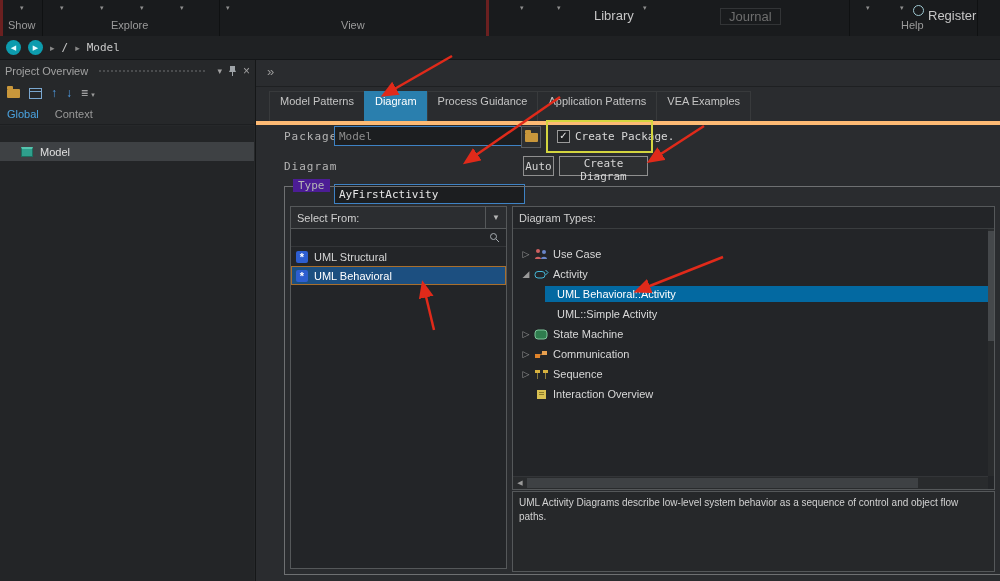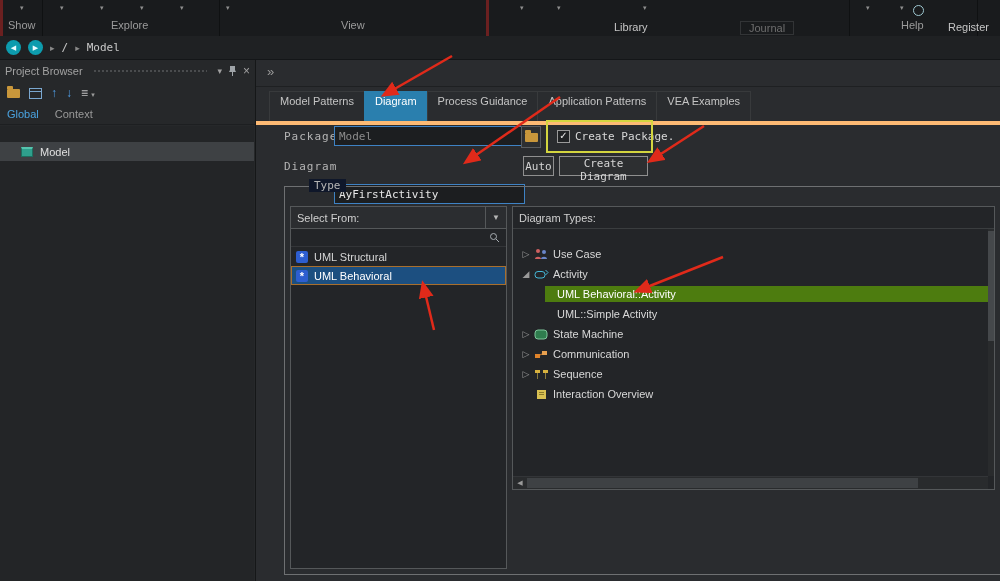--- a/index.html
+++ b/index.html
@@ -6,21 +6,21 @@
   .screen{position:relative;width:1000px;height:581px;overflow:hidden;
     background:#2a2c2f;font-family:"Liberation Sans",sans-serif;font-size:11px;color:#cccccc;}
   .mono{font-family:"DejaVu Sans Mono",monospace;}
 
   
   .ribbon{position:absolute;top:0;left:0;right:0;height:36px;background:#191b1d;}
   .vsep{position:absolute;top:0;width:1px;height:36px;background:#0f1112;}
   .vsep.red{width:3px;background:#6b2020;}
   .rb-caret{position:absolute;top:4px;font-size:7px;color:#8f8f8f;cursor:pointer;}
   .rb-group{position:absolute;top:19px;font-size:11px;color:#9b9b9b;}
-  .rb-item{position:absolute;top:21px;font-size:11px;color:#c6c6c6;margin-left:20px;}
+  .rb-item{position:absolute;top:8px;font-size:13px;color:#c6c6c6;}
   .rb-item.dim{color:#6e6e6e;border:1px solid #323436;padding:0 8px;}
   .reg-icon{position:absolute;top:5px;width:9px;height:9px;border:1px solid #9fc9d2;border-radius:50%;}
 
   
   .crumbbar{position:absolute;top:36px;left:0;right:0;height:24px;background:#1f2123;
     border-bottom:1px solid #141618;display:flex;align-items:center;gap:7px;padding-left:6px;box-sizing:border-box;}
   .nav-circle{width:15px;height:15px;border-radius:50%;background:#0d9cae;color:#eafcff;
     font-size:7px;display:flex;align-items:center;justify-content:center;cursor:pointer;}
   .crumb-caret{color:#8a8a8a;font-size:9px;}
   .crumb-txt{color:#c8c8c8;font-size:11px;}
@@ -65,42 +65,42 @@
   .btn{position:absolute;background:#2d2f31;border:1px solid #8f8f8f;color:#d5d5d5;
     font-family:"DejaVu Sans Mono",monospace;font-size:11px;height:20px;cursor:pointer;padding:0;}
   .folder-btn{position:absolute;width:18px;height:20px;background:#2d2f31;border:1px solid #5a5d60;
     display:flex;align-items:center;justify-content:center;cursor:pointer;}
   .chk-row{position:absolute;display:flex;align-items:center;gap:5px;height:16px;cursor:pointer;}
   .chk{width:11px;height:11px;background:#202224;border:1px solid #9a9a9a;color:#e8e8e8;
     font-size:10px;line-height:10px;text-align:center;}
   .chk-label{color:#d8d8d8;}
 
   .type-group{position:absolute;left:28px;top:126px;right:-6px;bottom:6px;border:1px solid #6e7072;}
-  .type-label{position:absolute;top:-8px;left:24px;background:#0f172a;padding:0 5px;color:#b5b5b5;}
+  .type-label{position:absolute;top:-8px;left:8px;background:#4c1d95;padding:0 5px;color:#b5b5b5;}
 
   .select-panel{position:absolute;left:5px;top:19px;width:215px;bottom:5px;border:1px solid #55585a;background:#232528;}
   .sp-header{height:21px;background:#2b2d30;border-bottom:1px solid #55585a;position:relative;
     display:flex;align-items:center;padding-left:6px;color:#d0d0d0;cursor:pointer;}
   .dd-btn{position:absolute;right:0;top:0;width:20px;height:21px;border-left:1px solid #55585a;
     display:flex;align-items:center;justify-content:center;color:#b5b5b5;font-size:8px;cursor:pointer;}
   .sp-search{height:17px;border-bottom:1px solid #333538;position:relative;}
   .sp-search svg{position:absolute;right:6px;top:3px;cursor:pointer;}
   .sp-item{height:19px;display:flex;align-items:center;gap:6px;padding-left:5px;color:#d6d6d6;cursor:pointer;}
   .sp-item.selected{background:#1c4f80;outline:1px solid #a96f2d;outline-offset:-1px;color:#fff;}
   .uml-badge{width:12px;height:12px;background:#2d5ed0;border-radius:2px;color:#fff;
     font-size:11px;line-height:12px;text-align:center;font-weight:bold;flex:0 0 auto;}
 
   .types-panel{position:absolute;left:227px;top:19px;right:10px;height:282px;border:1px solid #55585a;background:#232528;}
   .tp-header{height:21px;border-bottom:1px solid #3a3d3f;display:flex;align-items:center;padding-left:6px;color:#d0d0d0;}
   .tp-tree{position:absolute;top:37px;left:0;right:6px;}
   .tp-row{height:20px;display:flex;align-items:center;color:#d8d8d8;cursor:pointer;}
   .expander{width:14px;margin-left:6px;text-align:center;color:#9a9a9a;font-size:9px;flex:0 0 auto;}
   .t-icon{width:16px;margin-right:4px;display:flex;justify-content:center;flex:0 0 auto;}
   .tp-row.child .child-band{margin-left:32px;flex:1;padding:2px 0 2px 12px;}
-  .tp-row.child.selected .child-band{background:#4d7c0f;color:#fff;}
+  .tp-row.child.selected .child-band{background:#0369a1;color:#fff;}
   .vscroll{position:absolute;right:0;top:22px;bottom:13px;width:6px;background:#292b2d;cursor:pointer;}
   .vscroll .thumb{margin-top:2px;height:110px;background:#45484b;}
   .hscroll{position:absolute;left:0;right:6px;bottom:0;height:12px;background:#292b2d;border-top:1px solid #333538;cursor:pointer;}
   .hs-btn{position:absolute;left:0;top:0;width:14px;height:11px;color:#9a9a9a;font-size:7px;
     display:flex;align-items:center;justify-content:center;cursor:pointer;}
   .hs-thumb{position:absolute;left:14px;right:70px;top:1px;bottom:1px;background:#3e4144;}
 
   .desc-panel{position:absolute;left:227px;top:304px;right:10px;bottom:2px;border:1px solid #55585a;
     background:#26282a;padding:4px 6px;font-size:10px;color:#d2d2d2;line-height:14px;box-sizing:border-box;}
 
@@ -150,21 +150,21 @@
     <span class="nav-circle">◀</span>
     <span class="nav-circle">▶</span>
     <span class="crumb-caret">▸</span>
     <span class="crumb-txt mono">/</span>
     <span class="crumb-caret">▸</span>
     <span class="crumb-txt mono">Model</span>
   </div>
 
   <div class="pb">
     <div class="pb-header">
-      <span class="pb-title">Project Browser</span>
+      <span class="pb-title">Project Overview</span>
       <span class="pb-drag"></span>
       <span class="pb-hicon">▾</span>
       <span class="pb-hicon">
         <svg width="9" height="11" viewBox="0 0 9 11">
             <path d="M2 1h5v4l1 2H1l1-2z" fill="#9fa4a8"></path>
             <rect x="4" y="7" width="1" height="4" fill="#9fa4a8"></rect>
           </svg>
       </span>
       <span class="pb-hicon pb-x">×</span>
     </div>
@@ -329,20 +329,23 @@
 
         <div class="vscroll">
             <div class="thumb"></div>
           </div>
         <div class="hscroll">
           <span class="hs-btn">◀</span>
           <span class="hs-thumb"></span>
         </div>
       </div>
 
+      <div class="desc-panel">
+        <span>UML Activity Diagrams describe low-level system behavior as a sequence of control and object flow paths.</span>
+      </div>
     </div>
   </div>
 
   <div class="yellow-box"></div>
   <svg class="overlay" width="1000" height="581" viewBox="0 0 1000 581">
     <defs>
       <marker id="ah" markerWidth="8" markerHeight="8" refX="5.5" refY="3" orient="auto">
         <path d="M0,0 L7,3 L0,6 Z" fill="#e02a1a"></path>
       </marker>
     </defs>

